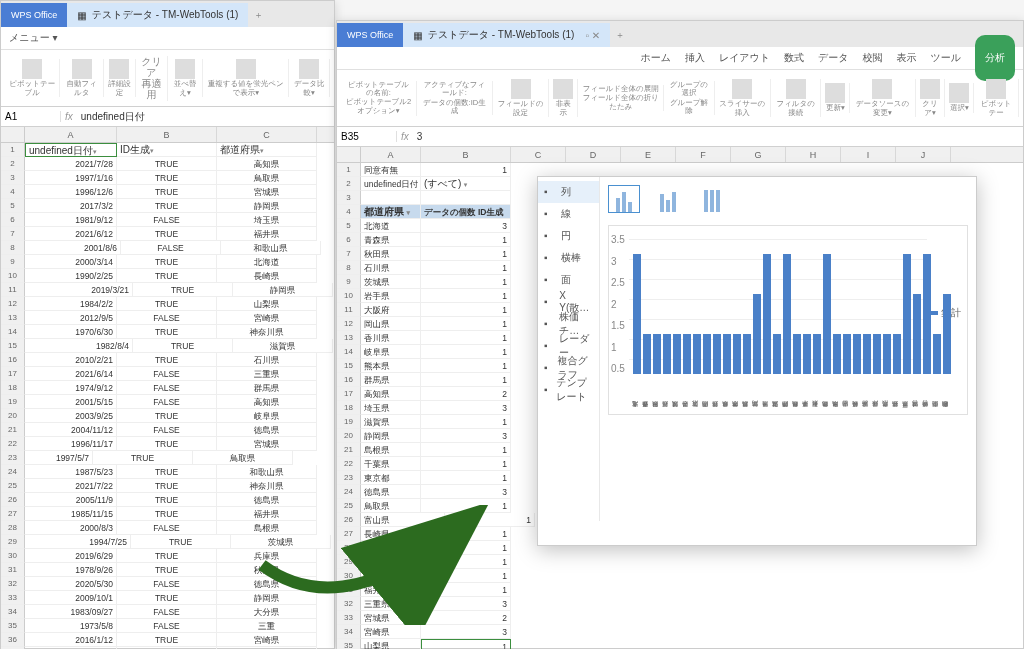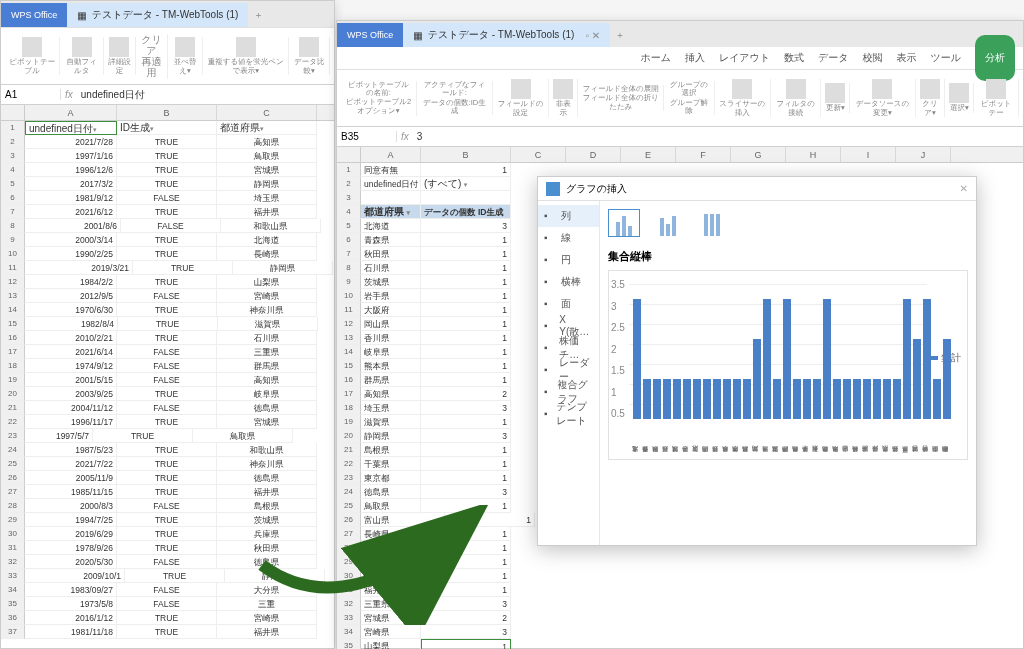--- a/index.html
+++ b/index.html
@@ -67,20 +67,23 @@
 
 <div class="win w1">
   <div class="tabs">
     <div class="tab app">WPS Office</div>
     <div class="tab doc">
         <span>▦</span>
         <span>テストデータ - TM-WebTools (1)</span>
       </div>
     <div class="tab add">＋</div>
   </div>
+  <div class="menubar">
+    <span>メニュー ▾</span>
+  </div>
   <div class="toolbar">
     <div class="tg">
         <div class="ico"></div>
         <div class="lbl">ピボットテーブル</div>
       </div>
     <div class="tg">
         <div class="ico"></div>
         <div class="lbl">自動フィルタ</div>
       </div>
     <div class="tg">
@@ -195,21 +198,21 @@
   <div class="cell" style="width:100px;text-align:center">宮崎県</div>
         </div>
         <div class="row">
           <div class="rn">14</div>
   <div class="cell r" style="width:92px">1970/6/30</div>
   <div class="cell" style="width:100px;text-align:center">TRUE</div>
   <div class="cell" style="width:100px;text-align:center">神奈川県</div>
         </div>
         <div class="row">
           <div class="rn">15</div>
-  <div class="cell r" style="width:93px">1982/8/4</div>
+  <div class="cell r" style="width:108px">1982/8/4</div>
   <div class="cell" style="width:100px;text-align:center">TRUE</div>
   <div class="cell" style="width:100px;text-align:center">滋賀県</div>
         </div>
         <div class="row">
           <div class="rn">16</div>
   <div class="cell r" style="width:92px">2010/2/21</div>
   <div class="cell" style="width:100px;text-align:center">TRUE</div>
   <div class="cell" style="width:100px;text-align:center">石川県</div>
         </div>
         <div class="row">
@@ -279,21 +282,21 @@
   <div class="cell" style="width:100px;text-align:center">福井県</div>
         </div>
         <div class="row">
           <div class="rn">28</div>
   <div class="cell r" style="width:92px">2000/8/3</div>
   <div class="cell" style="width:100px;text-align:center">FALSE</div>
   <div class="cell" style="width:100px;text-align:center">島根県</div>
         </div>
         <div class="row">
           <div class="rn">29</div>
-  <div class="cell r" style="width:92px">1994/7/25</div>
+  <div class="cell r" style="width:106px">1994/7/25</div>
   <div class="cell" style="width:100px;text-align:center">TRUE</div>
   <div class="cell" style="width:100px;text-align:center">茨城県</div>
         </div>
         <div class="row">
           <div class="rn">30</div>
   <div class="cell r" style="width:92px">2019/6/29</div>
   <div class="cell" style="width:100px;text-align:center">TRUE</div>
   <div class="cell" style="width:100px;text-align:center">兵庫県</div>
         </div>
         <div class="row">
@@ -303,21 +306,21 @@
   <div class="cell" style="width:100px;text-align:center">秋田県</div>
         </div>
         <div class="row">
           <div class="rn">32</div>
   <div class="cell r" style="width:92px">2020/5/30</div>
   <div class="cell" style="width:100px;text-align:center">FALSE</div>
   <div class="cell" style="width:100px;text-align:center">徳島県</div>
         </div>
         <div class="row">
           <div class="rn">33</div>
-  <div class="cell r" style="width:100px">2009/10/1</div>
+  <div class="cell r" style="width:92px">2009/10/1</div>
   <div class="cell" style="width:100px;text-align:center">TRUE</div>
   <div class="cell" style="width:100px;text-align:center">静岡県</div>
         </div>
         <div class="row">
           <div class="rn">34</div>
   <div class="cell r" style="width:92px">1983/09/27</div>
   <div class="cell" style="width:100px;text-align:center">FALSE</div>
   <div class="cell" style="width:100px;text-align:center">大分県</div>
         </div>
         <div class="row">
@@ -612,25 +615,20 @@
         <div class="row">
           <div class="rn">35</div>
   <div class="cell" style="width:60px">山梨県</div>
   <div class="cell r sel" style="width:90px">1</div>
         </div>
       </div>
 
   </div>
 
   <div class="cdlg">
-    <div class="hdr">
-      <div class="ico"></div>
-      <span>グラフの挿入</span>
-      <span class="x">✕</span>
-    </div>
     <div class="body">
       <div class="side" id="ccat">
           <div class="it active">
             <span class="sic">▪</span>
             <span>列</span>
           </div>
           <div class="it">
             <span class="sic">▪</span>
             <span>線</span>
           </div>
@@ -678,21 +676,20 @@
               <span style="height:18px"></span>
               <span style="height:12px"></span>
               <span style="height:20px"></span>
             </div>
           <div class="th">
               <span style="height:22px"></span>
               <span style="height:22px"></span>
               <span style="height:22px"></span>
             </div>
         </div>
-        <div class="ctitle">集合縦棒</div>
         <div class="chart" id="chart">
           <div class="yax" id="yax">
               <span>3.5</span>
               <span>3</span>
               <span>2.5</span>
               <span>2</span>
               <span>1.5</span>
               <span>1</span>
               <span>0.5</span>
             </div>

